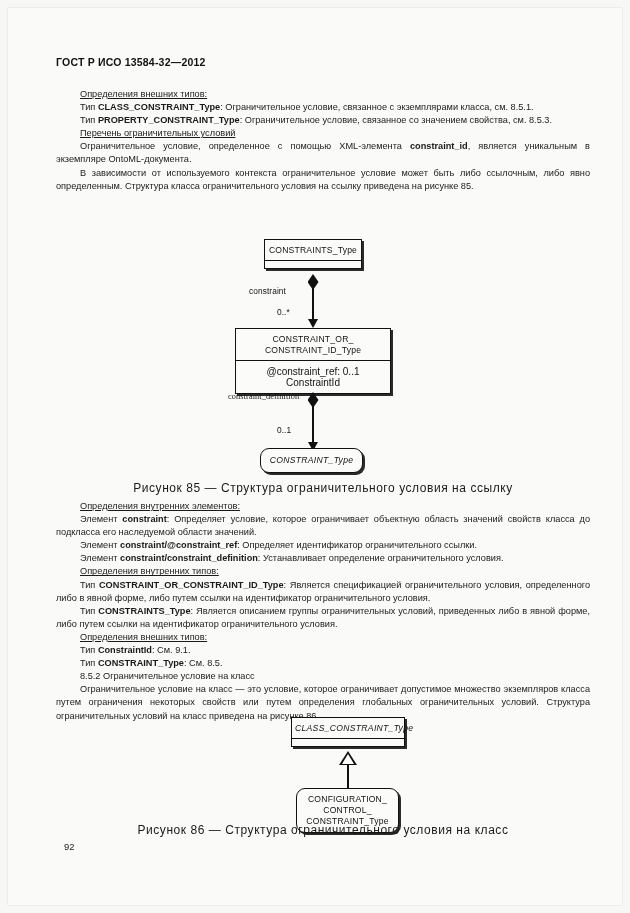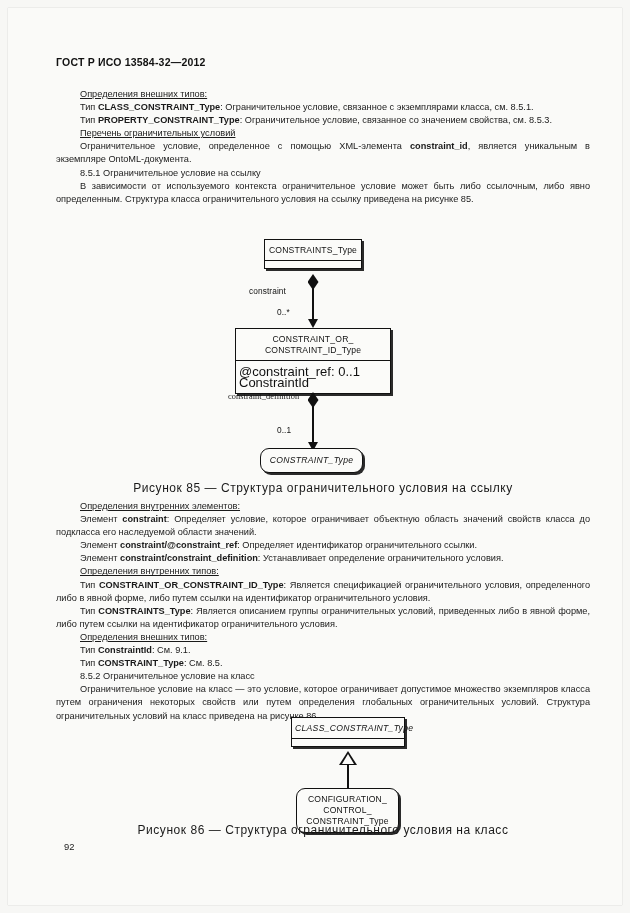--- a/index.html
+++ b/index.html
@@ -103,21 +103,22 @@
     font-size: 8.6px;
     line-height: 11px;
     color: #111;
     padding: 5px 3px 4px 3px;
     letter-spacing: 0.2px;
   }
   .uml-box .compartment {
     box-sizing: border-box;
     width: 100%;
     border-top: 1.4px solid #111;
-    font-size: 13px;
+    text-align: center;
+    font-size: 10px;
     line-height: 11px;
     color: #111;
     padding: 5px 3px 5px 3px;
   }
   .uml-box .compartment.empty {
     height: 8px;
     padding: 0;
   }
   .uml-box.italic .title {
     font-style: italic;
@@ -195,23 +196,20 @@
       <p class="para">
         <span>Тип </span><b>PROPERTY_CONSTRAINT_Type</b><span>: Ограничительное условие, связанное со значением свойства, см. 8.5.3.</span>
       </p>
       <p class="para">
         <span class="u">Перечень ограничительных условий</span>
       </p>
       <p class="para">
         <span>Ограничительное условие, определенное с помощью XML-элемента </span><b>constraint_id</b><span>, является уникальным в экземпляре OntoML-документа.</span>
       </p>
       <p class="para">
-        <span>8.5.1 Ограничительное условие на ссылку</span>
-      </p>
-      <p class="para">
         <span>В зависимости от используемого контекста ограничительное условие может быть либо ссылочным, либо явно определенным. Структура класса ограничительного условия на ссылку приведена на рисунке 85.</span>
       </p>
     </div>
 
     <div class="fig">
 
       <div class="uml-box" style="left:256px; top:231px; width:98px;">
         <div class="title">CONSTRAINTS_Type</div>
         <div class="compartment empty"></div>
       </div>

